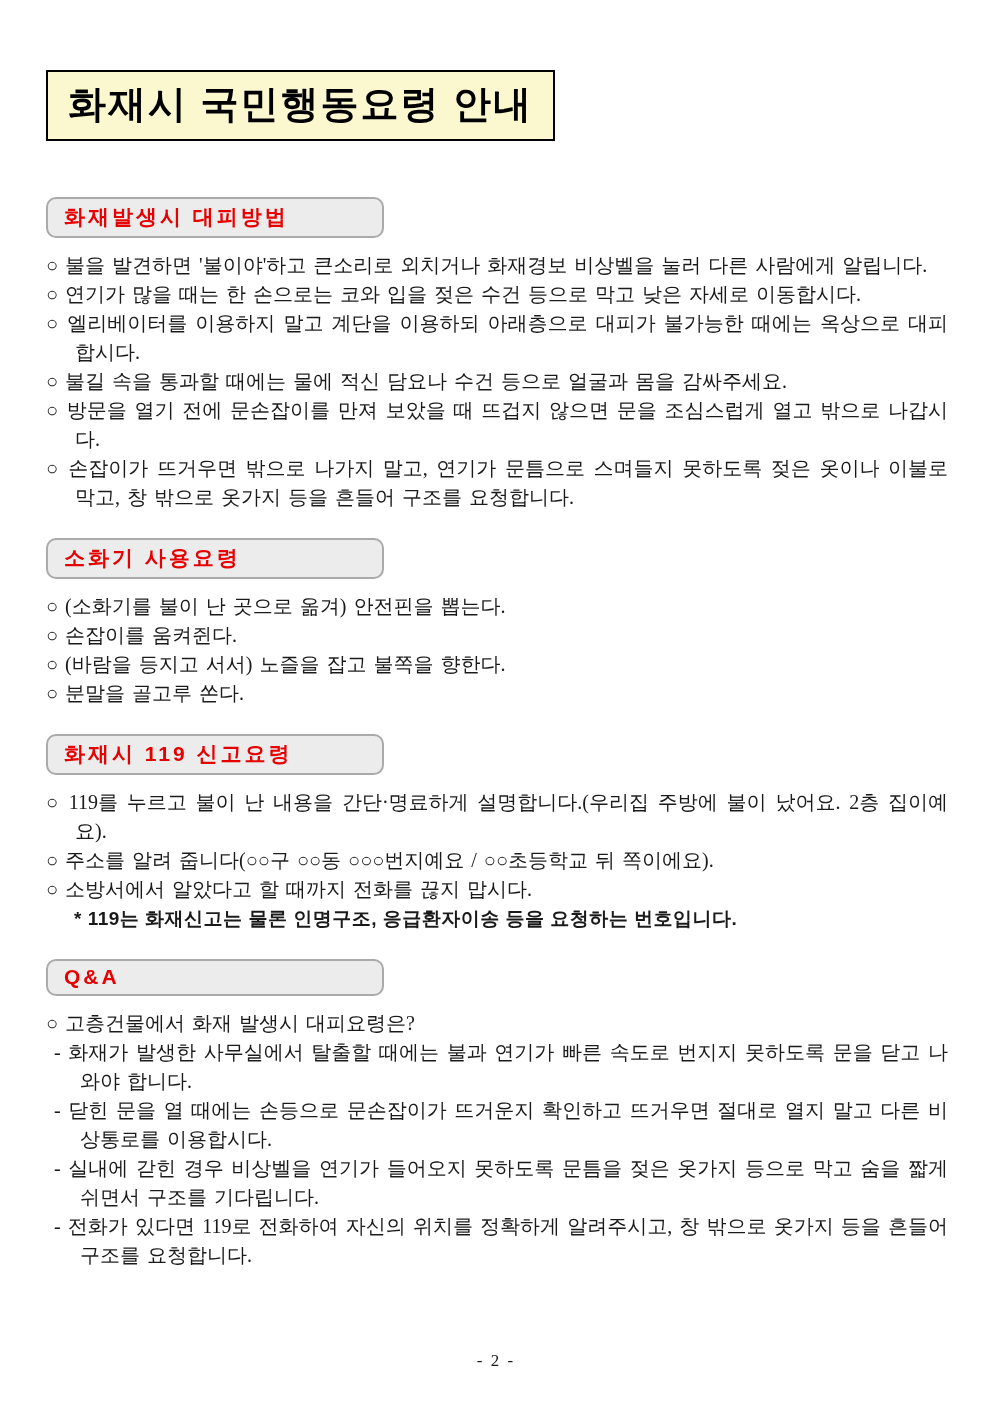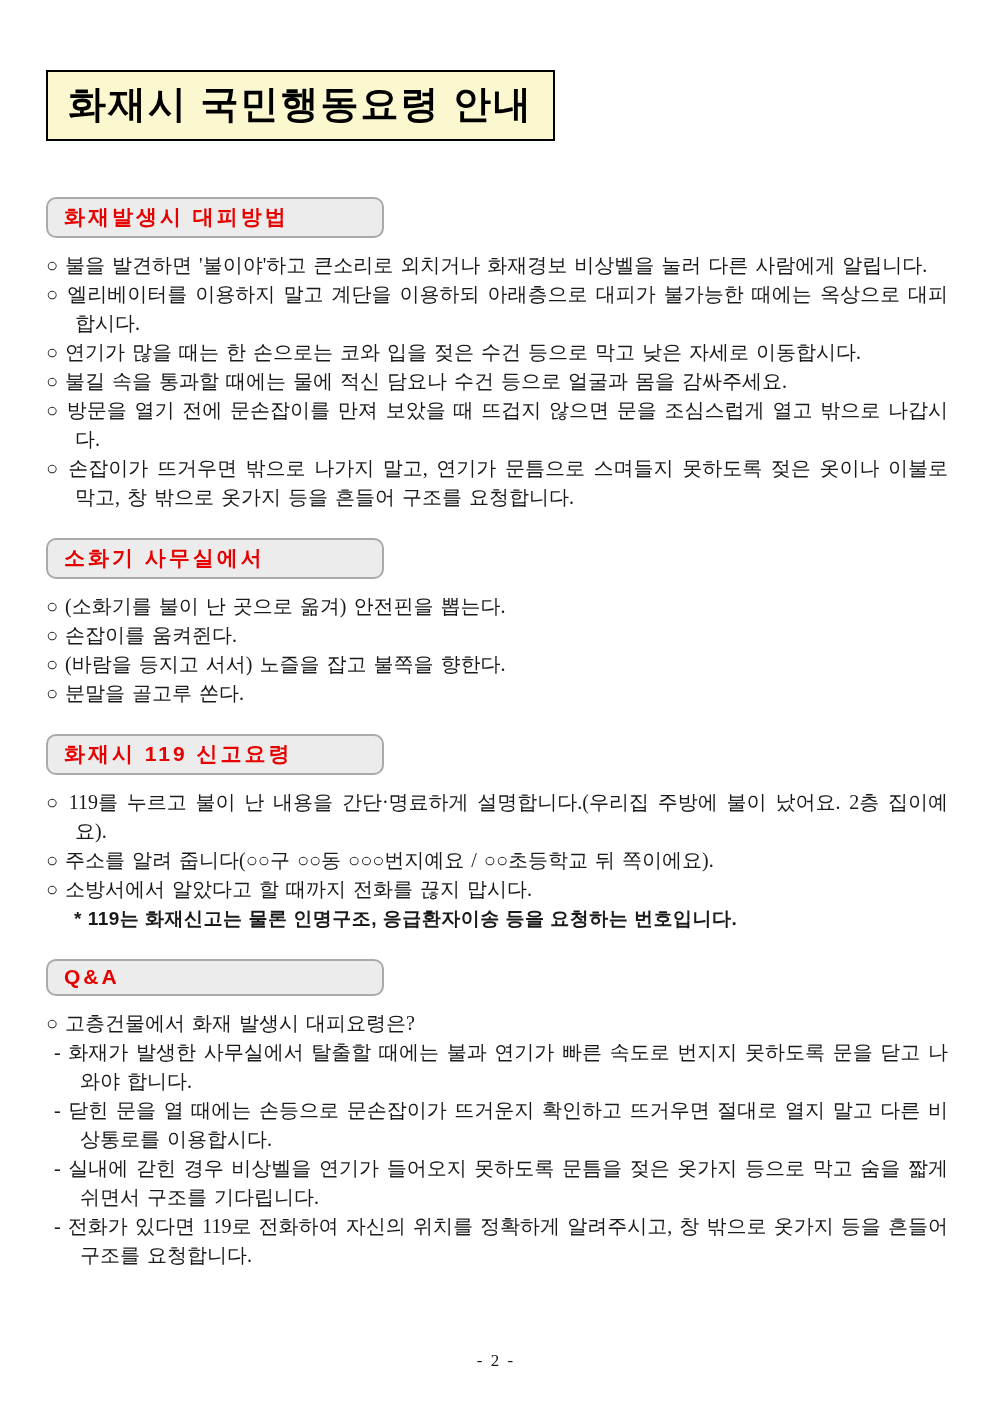--- a/index.html
+++ b/index.html
@@ -88,31 +88,31 @@
 
 <div class="page">
 
   <div class="title-box">화재시 국민행동요령 안내</div>
 
   
   <div class="section">
     <div class="section-head">화재발생시 대피방법</div>
     <div class="list">
       <div class="item"><span class="marker">○</span> <span>불을 발견하면 '불이야'하고 큰소리로 외치거나 화재경보 비상벨을 눌러 다른 사람에게 알립니다.</span></div>
+      <div class="item"><span class="marker">○</span> <span>연기가 많을 때는 한 손으로는 코와 입을 젖은 수건 등으로 막고 낮은 자세로 이동합시다.</span></div>
       <div class="item"><span class="marker">○</span> <span>엘리베이터를 이용하지 말고 계단을 이용하되 아래층으로 대피가 불가능한 때에는 옥상으로 대피합시다.</span></div>
-      <div class="item"><span class="marker">○</span> <span>연기가 많을 때는 한 손으로는 코와 입을 젖은 수건 등으로 막고 낮은 자세로 이동합시다.</span></div>
       <div class="item"><span class="marker">○</span> <span>불길 속을 통과할 때에는 물에 적신 담요나 수건 등으로 얼굴과 몸을 감싸주세요.</span></div>
       <div class="item"><span class="marker">○</span> <span>방문을 열기 전에 문손잡이를 만져 보았을 때 뜨겁지 않으면 문을 조심스럽게 열고 밖으로 나갑시다.</span></div>
       <div class="item"><span class="marker">○</span> <span>손잡이가 뜨거우면 밖으로 나가지 말고, 연기가 문틈으로 스며들지 못하도록 젖은 옷이나 이불로 막고, 창 밖으로 옷가지 등을 흔들어 구조를 요청합니다.</span></div>
     </div>
   </div>
 
   
   <div class="section">
-    <div class="section-head">소화기 사무실에서</div>
+    <div class="section-head">소화기 사용요령</div>
     <div class="list">
       <div class="item"><span class="marker">○</span> <span>(소화기를 불이 난 곳으로 옮겨) 안전핀을 뽑는다.</span></div>
       <div class="item"><span class="marker">○</span> <span>손잡이를 움켜쥔다.</span></div>
       <div class="item"><span class="marker">○</span> <span>(바람을 등지고 서서) 노즐을 잡고 불쪽을 향한다.</span></div>
       <div class="item"><span class="marker">○</span> <span>분말을 골고루 쏜다.</span></div>
     </div>
   </div>
 
   
   <div class="section">

